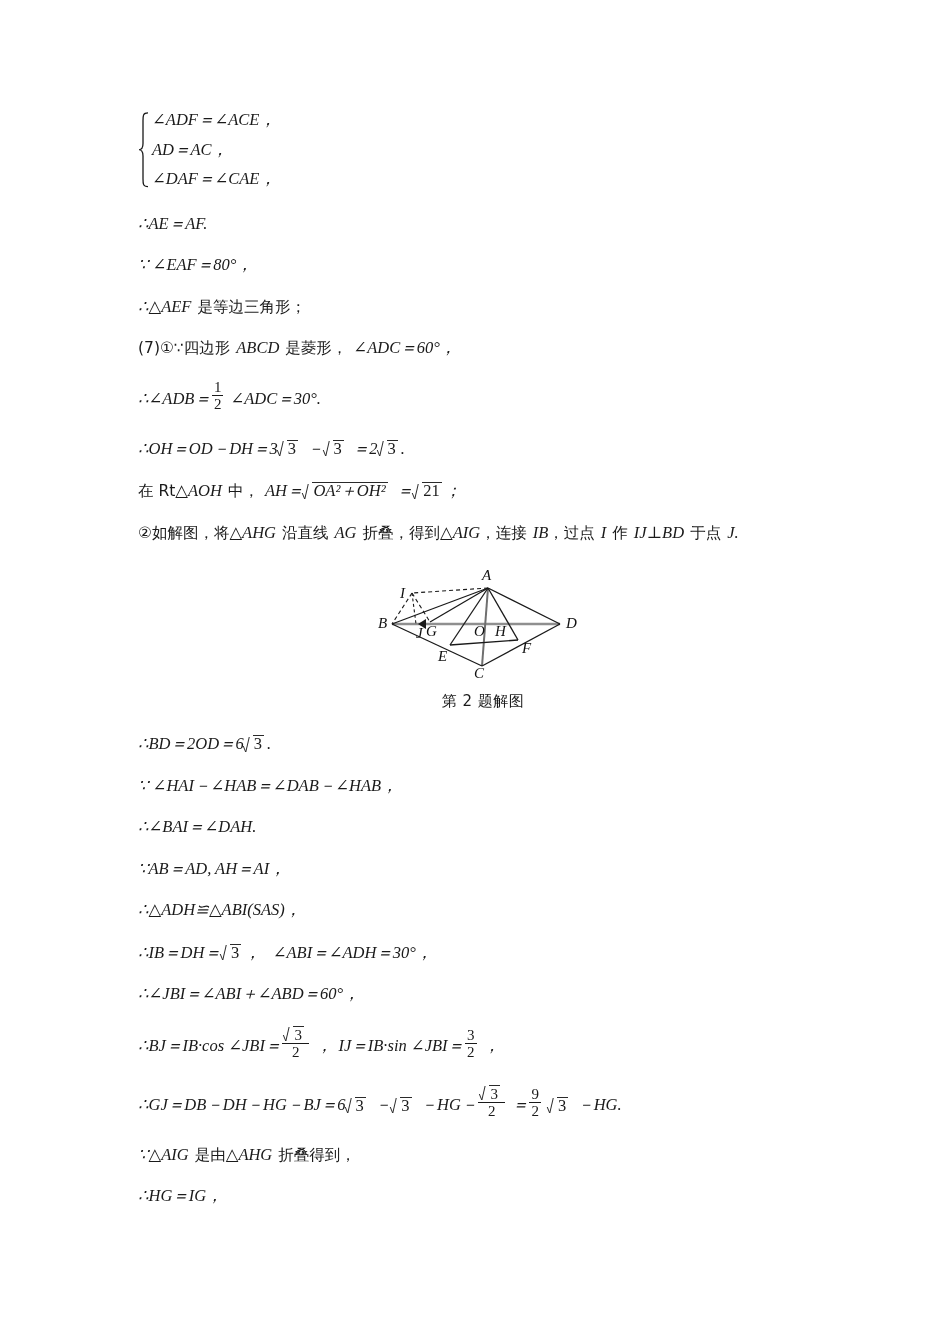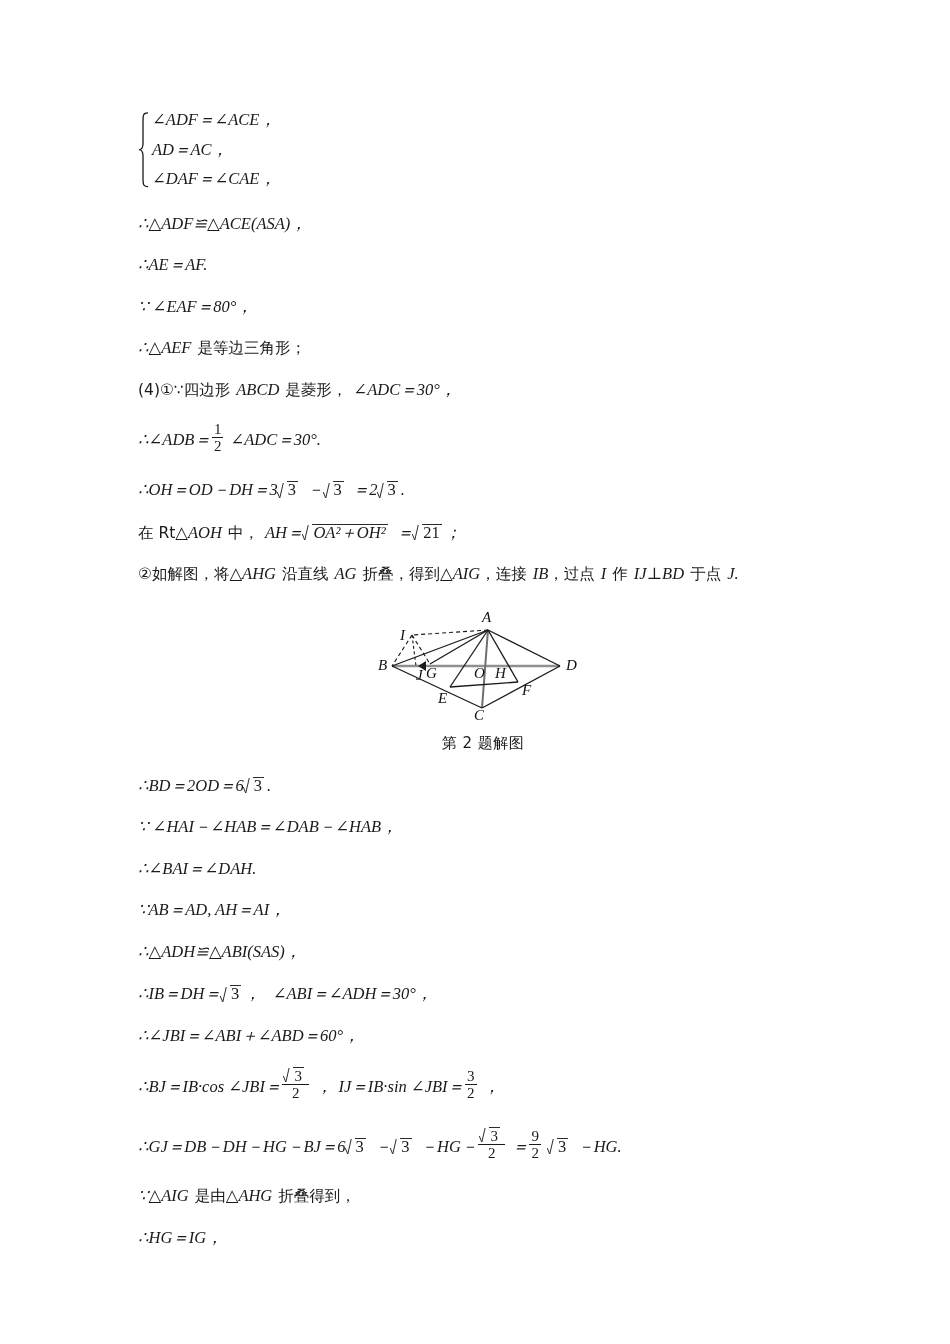--- a/index.html
+++ b/index.html
@@ -158,32 +158,31 @@
 
     <div class="system">
       <svg class="brace" viewBox="0 0 12 86" preserveAspectRatio="none">
         <path d="M10 1 C5 1 5 4 5 10 L5 36 C5 41 3 43 1 43 C3 43 5 45 5 50 L5 76 C5 82 5 85 10 85" fill="none" stroke="#1a1a1a" stroke-width="1.3"></path>
       </svg>
       <div class="srow it">∠ADF＝∠ACE，</div>
       <div class="srow it">AD＝AC，</div>
       <div class="srow it">∠DAF＝∠CAE，</div>
     </div>
 
-    <div class="line it">∴△ADF≌△ACE(ASA)，</div>
 
     <div class="line it">∴AE＝AF.</div>
 
     <div class="line it">∵ ∠EAF＝80°，</div>
 
     <div class="line">
       <span class="it">∴△AEF</span><span class="sp"></span><span class="cn">是等边三角形；</span>
     </div>
 
     <div class="line">
-      <span class="cn">(4)①</span><span class="cn">∵</span><span class="cn">四边形</span><span class="sp"></span><span class="it">ABCD</span><span class="sp"></span><span class="cn">是菱形，</span><span class="sp"></span><span class="it">∠ADC＝30°，</span>
+      <span class="cn">(7)①</span><span class="cn">∵</span><span class="cn">四边形</span><span class="sp"></span><span class="it">ABCD</span><span class="sp"></span><span class="cn">是菱形，</span><span class="sp"></span><span class="it">∠ADC＝60°，</span>
     </div>
 
     <div class="line">
       <span class="it">∴∠ADB＝</span><span class="frac rm"><span class="num">1</span><span class="den">2</span></span><span class="sp"></span><span class="it">∠ADC＝30°.</span>
     </div>
 
 
     <div class="line">
       <span class="it">∴OH＝OD－DH＝3</span><span class="rad rm"><span class="radbody">3</span></span><span class="sp"></span><span class="it">－</span><span class="rad rm"><span class="radbody">3</span></span><span class="sp"></span><span class="it">＝2</span><span class="rad rm"><span class="radbody">3</span></span><span class="it">.</span>
     </div>

